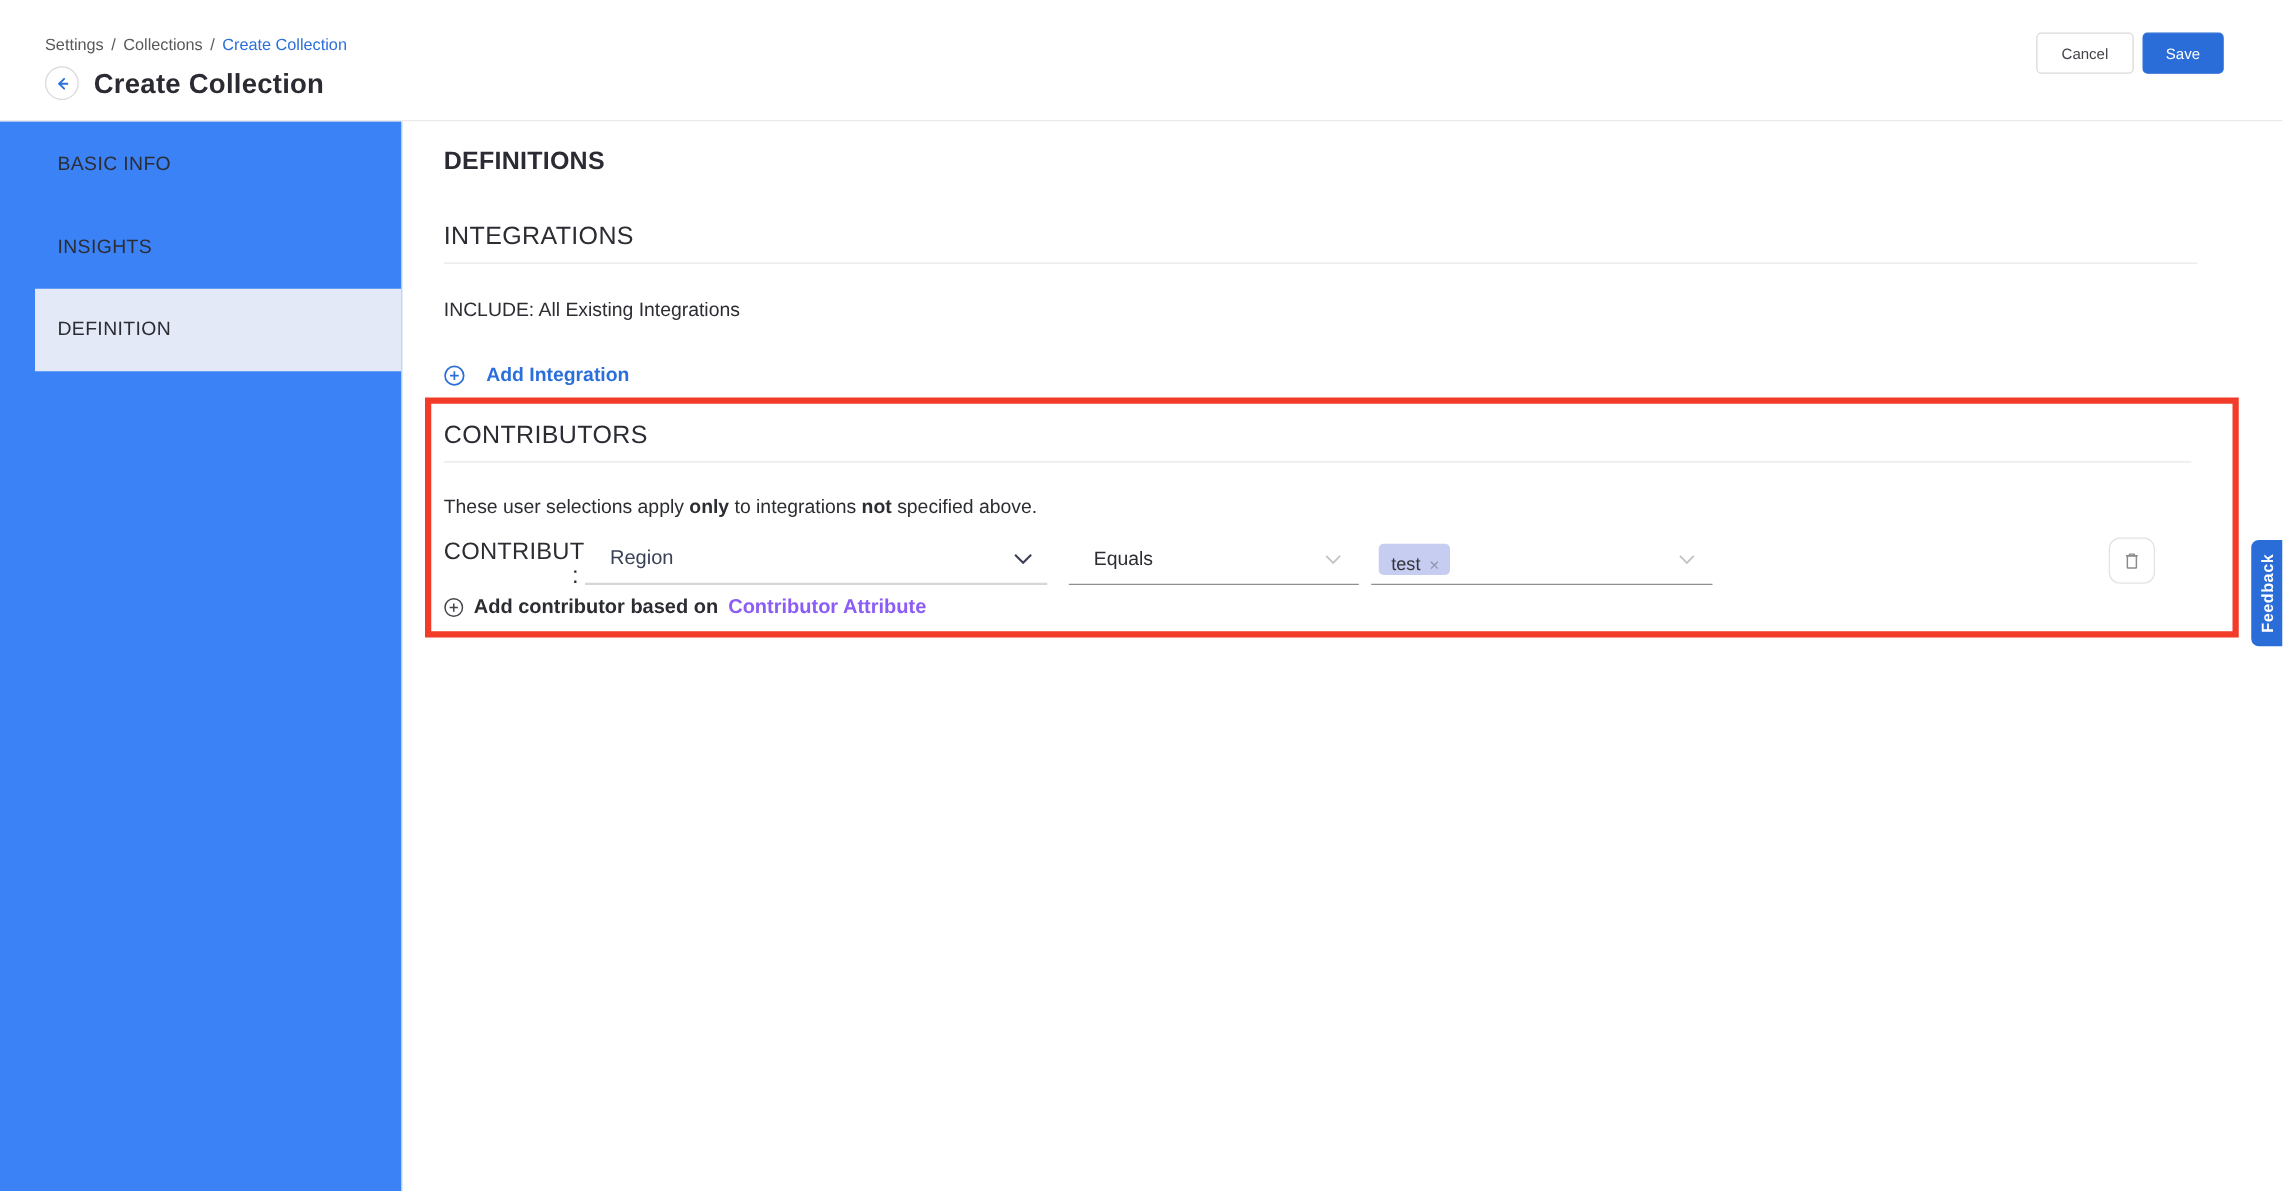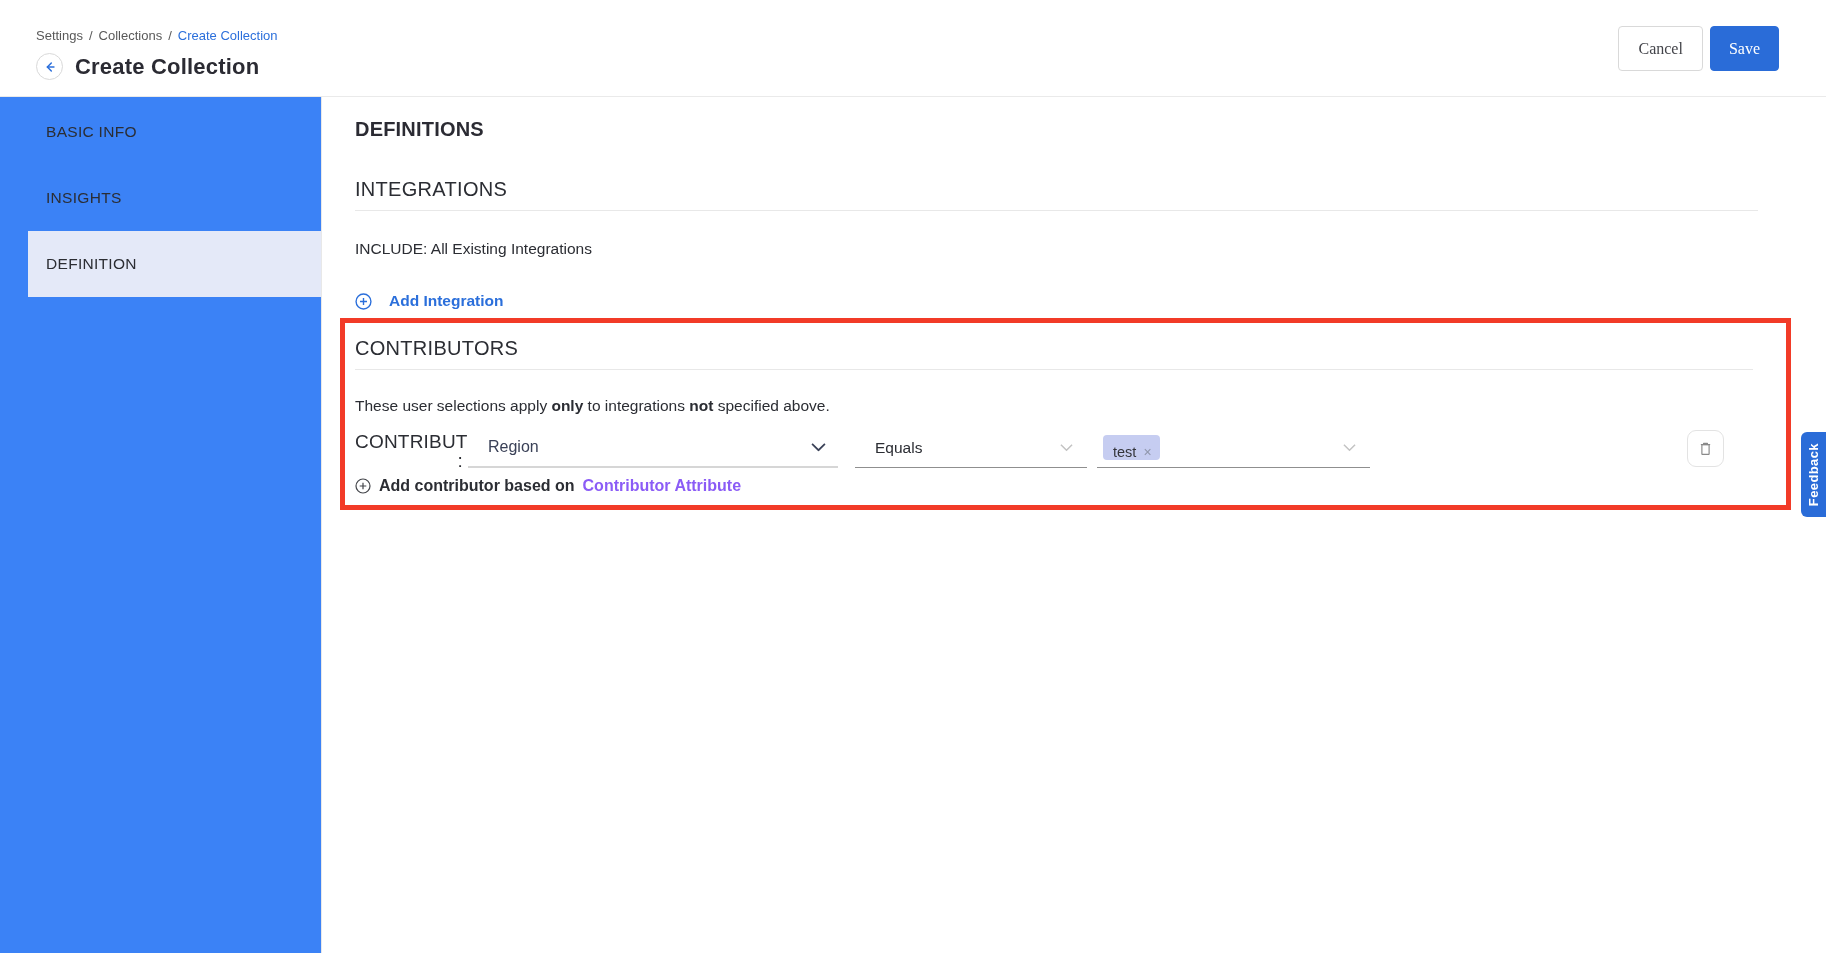--- a/index.html
+++ b/index.html
@@ -34,23 +34,23 @@
     border: 1px solid #d9d9d9; background: #fff;
     display: flex; align-items: center; justify-content: center;
     cursor: pointer; color: #2b6fdb; flex: 0 0 auto;
   }
   .page-title { font-size: 22px; font-weight: 700; color: #2b2b33; letter-spacing: 0.2px; }
   .header-actions {
     position: absolute; right: 47px; top: 26px;
     display: flex; gap: 7px;
   }
   .btn {
-    height: 45px; border-radius: 4px; font-size: 16px;
+    height: 33px; border-radius: 4px; font-size: 12px;
     display: inline-flex; align-items: center; justify-content: center;
-    cursor: pointer; font-family: Liberation Serif, serif;
+    cursor: pointer; font-family: Liberation Sans, sans-serif;
   }
   .btn-cancel {
     background: #fff; border: 1px solid #d9d9d9; color: #43444a;
     padding: 0 19px;
   }
   .btn-save {
     background: #2a6cd8; border: 1px solid #2a6cd8; color: #fff;
     padding: 0 18px;
   }
 
@@ -86,21 +86,21 @@
     letter-spacing: 0.3px;
     padding-bottom: 9px;
     border-bottom: 1px solid #e8e8e8;
   }
   .include-text {
     margin-top: 29px;
     font-size: 15.5px; color: #2b2d33;
   }
   .add-link-row {
     margin-top: 34px;
-    display: flex; align-items: flex-end; gap: 17px;
+    display: flex; align-items: flex-start; gap: 17px;
     color: #2b6fdb; font-weight: 600; font-size: 15.5px;
     cursor: pointer;
   }
   .icon-plus { width: 17px; height: 17px; display: inline-flex; flex: 0 0 auto; }
 
   
   .red-box {
     margin-top: 8px;
     margin-left: -15px; margin-right: -33px;
     border: 5px solid #f23b28;

